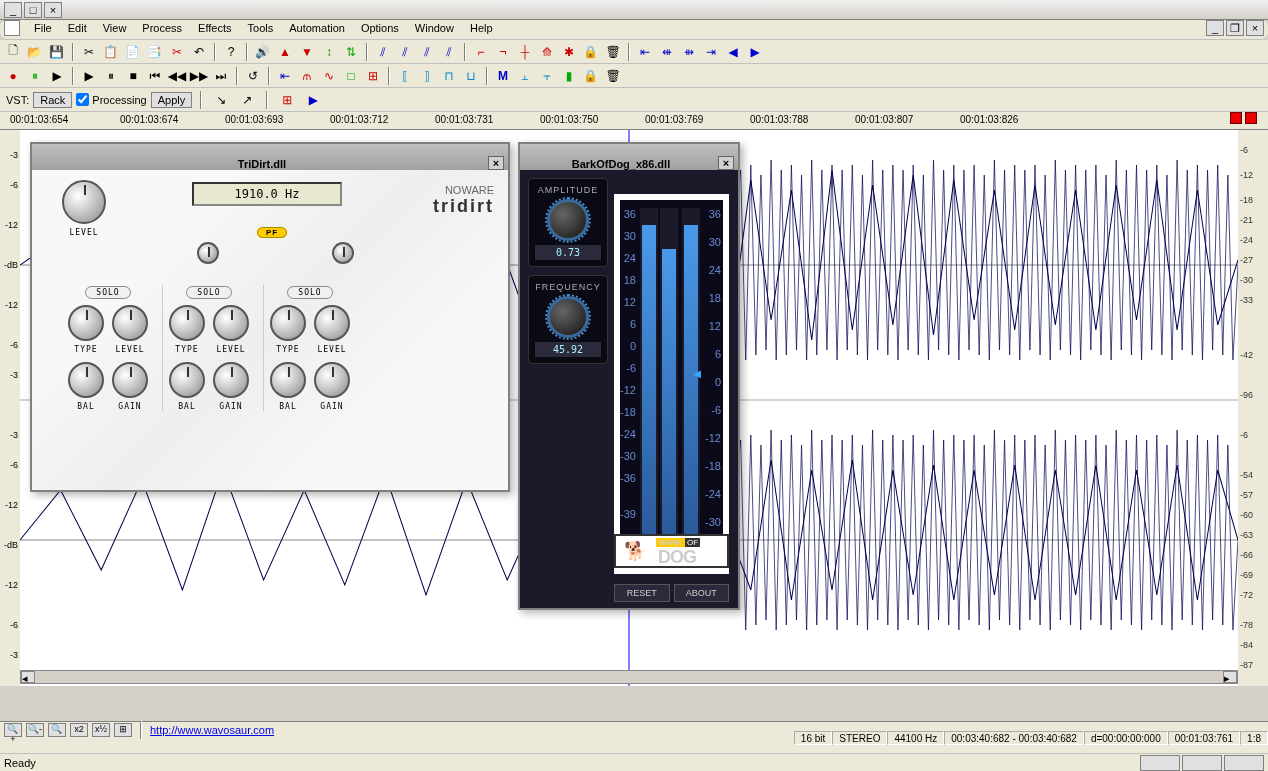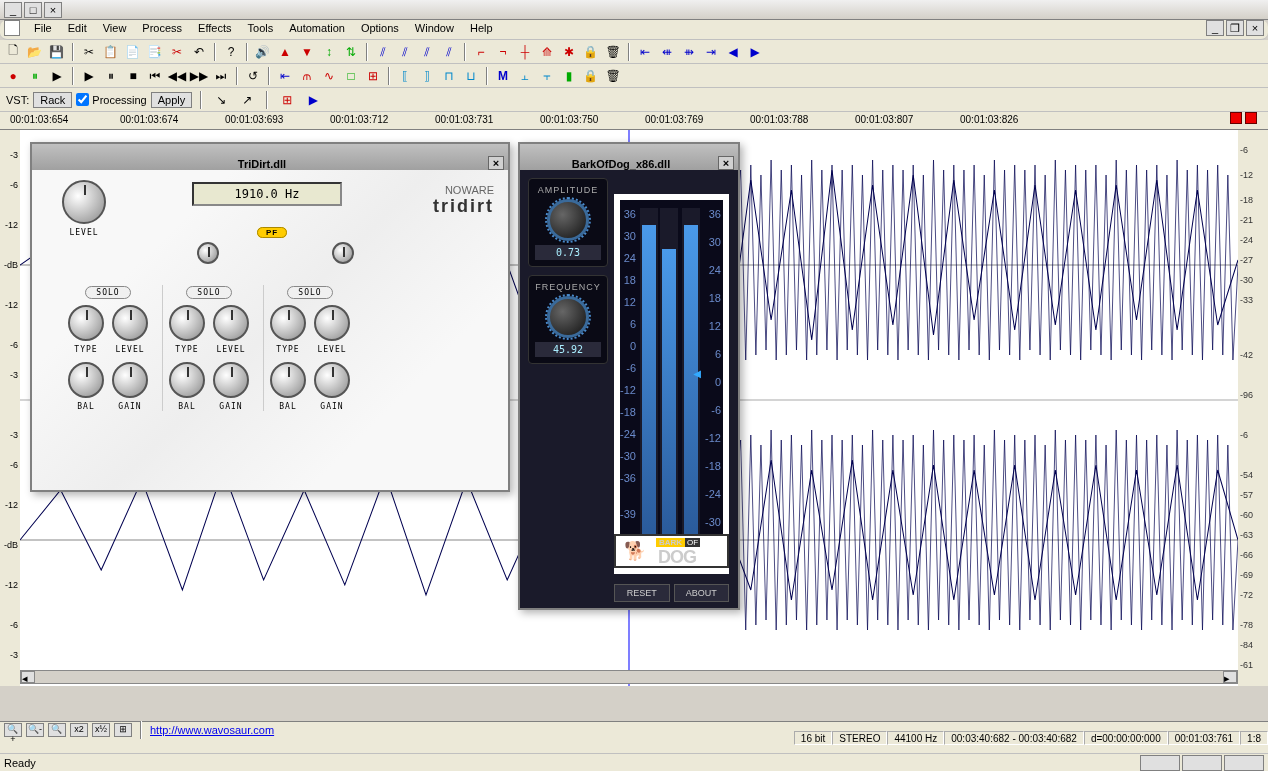--- a/index.html
+++ b/index.html
@@ -240,21 +240,21 @@
     <span style="top:300px">-6</span>
     <span style="top:340px">-54</span>
     <span style="top:360px">-57</span>
     <span style="top:380px">-60</span>
     <span style="top:400px">-63</span>
     <span style="top:420px">-66</span>
     <span style="top:440px">-69</span>
     <span style="top:460px">-72</span>
     <span style="top:490px">-78</span>
     <span style="top:510px">-84</span>
-    <span style="top:530px">-61</span>
+    <span style="top:530px">-87</span>
   </div>
   <div class="wf-canvas">
     <svg class="wave" viewBox="0 0 1200 556" preserveAspectRatio="none">
       <line x1="0" y1="135" x2="1200" y2="135" stroke="#888" stroke-width="1"></line>
       <line x1="0" y1="270" x2="1200" y2="270" stroke="#aaa" stroke-width="1"></line>
       <line x1="0" y1="410" x2="1200" y2="410" stroke="#888" stroke-width="1"></line>
 
       <path d="M0,135 L50,100 L100,160 L150,80 L200,180 L250,60 L300,200 L350,90 L400,170 L450,50 L500,190 L550,110 L600,150 L650,70 L700,200 L720,50 L740,190 L760,60 L780,210 L800,40 L820,200 L840,55 L860,195 L880,45 L900,205 L920,50 L940,190 L960,60 L980,200 L1000,55 L1020,195 L1040,60 L1060,200 L1080,55 L1100,190 L1120,50 L1140,200 L1160,60 L1180,195 L1200,130" fill="none" stroke="#000050" stroke-width="1"></path>
       <path d="M700,135 L710,40 L715,230 L720,35 L725,225 L730,45 L735,220 L740,30 L745,230 L750,40 L755,225 L760,35 L765,220 L770,45 L775,230 L780,30 L785,225 L790,40 L795,220 L800,35 L805,230 L810,40 L815,220 L820,35 L825,225 L830,45 L835,230 L840,30 L845,220 L850,40 L855,225 L860,35 L865,230 L870,40 L875,220 L880,35 L885,225 L890,45 L895,230 L900,30 L905,220 L910,40 L915,225 L920,35 L925,230 L930,40 L935,220 L940,35 L945,225 L950,45 L955,230 L960,30 L965,220 L970,40 L975,225 L980,35 L985,230 L990,40 L995,220 L1000,35 L1005,225 L1010,45 L1015,230 L1020,30 L1025,220 L1030,40 L1035,225 L1040,35 L1045,230 L1050,40 L1055,220 L1060,35 L1065,225 L1070,45 L1075,230 L1080,30 L1085,220 L1090,40 L1095,225 L1100,35 L1105,230 L1110,40 L1115,220 L1120,35 L1125,225 L1130,45 L1135,230 L1140,30 L1145,220 L1150,40 L1155,225 L1160,35 L1165,230 L1170,40 L1175,220 L1180,35 L1185,225 L1190,45 L1195,230 L1200,135" fill="none" stroke="#000050" stroke-width="0.7"></path>
 

